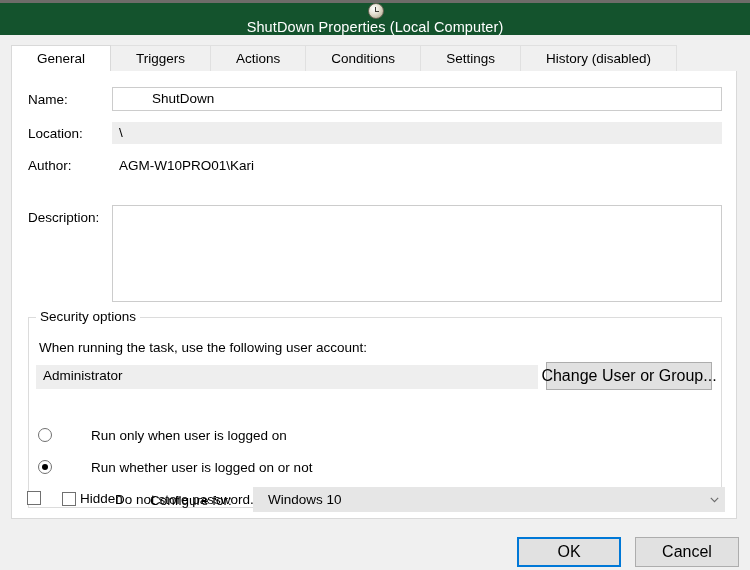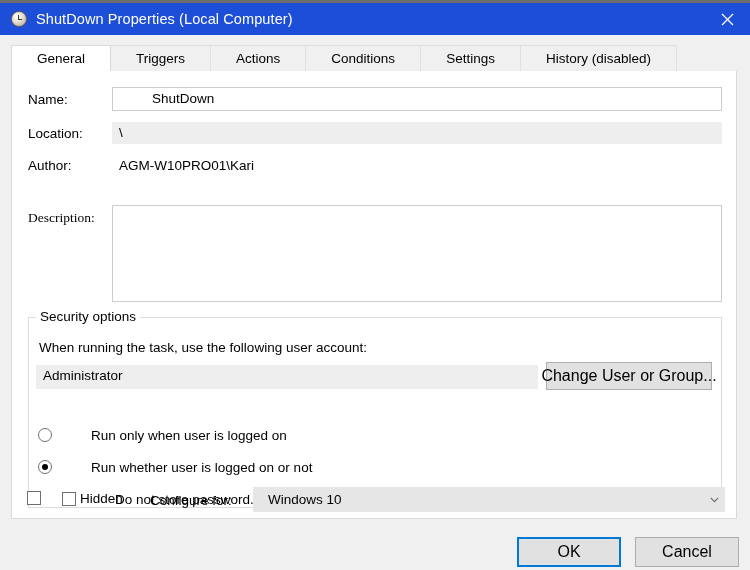--- a/index.html
+++ b/index.html
@@ -18,25 +18,26 @@
     background: #f0f0f0;
     box-sizing: border-box;
   }
 
   
   .titlebar {
     position: absolute;
     left: 0; top: 0;
     width: 750px;
     height: 35px;
-    background: #1d4ed8;
+    background: #14532d;
     border-top: 3px solid #6e6c69;
     box-sizing: border-box;
     display: flex;
     align-items: center;
+    flex-direction: column;
   }
   .title-icon {
     width: 16px; height: 16px;
     margin-left: 11px;
     margin-right: 9px;
     border-radius: 50%;
     background: radial-gradient(circle at 35% 32%, #ffffff 0%, #e8e4d8 38%, #c9c2ad 70%, #9d9580 100%);
     border: 1px solid #6b6657;
     box-sizing: border-box;
     position: relative;
@@ -348,21 +349,21 @@
 
       <div class="lbl" style="left:16px; top:21px;">Name:</div>
       <div class="textbox" style="left:100px; top:16px; width:610px; height:24px;padding-left:39px;">ShutDown</div>
 
       <div class="lbl" style="left:16px; top:55px;">Location:</div>
       <div class="readonlybox" style="left:100px; top:51px; width:610px; height:22px;">\</div>
 
       <div class="lbl" style="left:16px; top:87px;">Author:</div>
       <div class="plainvalue" style="left:107px; top:87px;">AGM-W10PRO01\Kari</div>
 
-      <div class="lbl" style="left:16px; top:139px;font-family:Liberation Serif, serif;">Description:</div>
+      <div class="lbl" style="left:16px; top:139px;">Description:</div>
       <div class="textarea" style="left:100px; top:134px; width:610px; height:97px;"></div>
 
       <div class="groupbox" style="left:16px; top:246px; width:694px; height:191px;"></div>
       <div class="groupbox-title" style="left:24px; top:238px;">Security options</div>
 
       <div class="lbl" style="left:27px; top:269px;">When running the task, use the following user account:</div>
 
       <div class="readonlybox" style="left:24px; top:294px; width:502px; height:24px;">Administrator</div>
 
       <div class="btn" style="left:534px; top:291px; width:166px; height:28px;">Change User or Group...</div>

